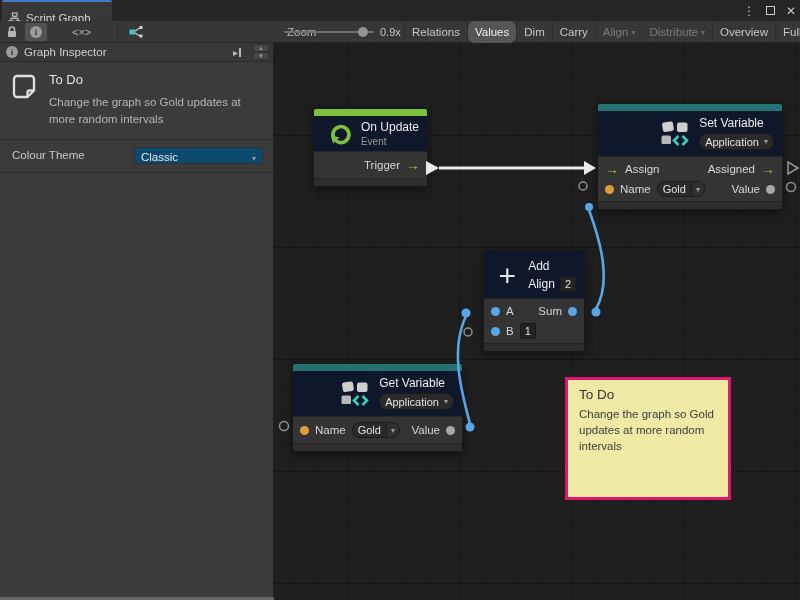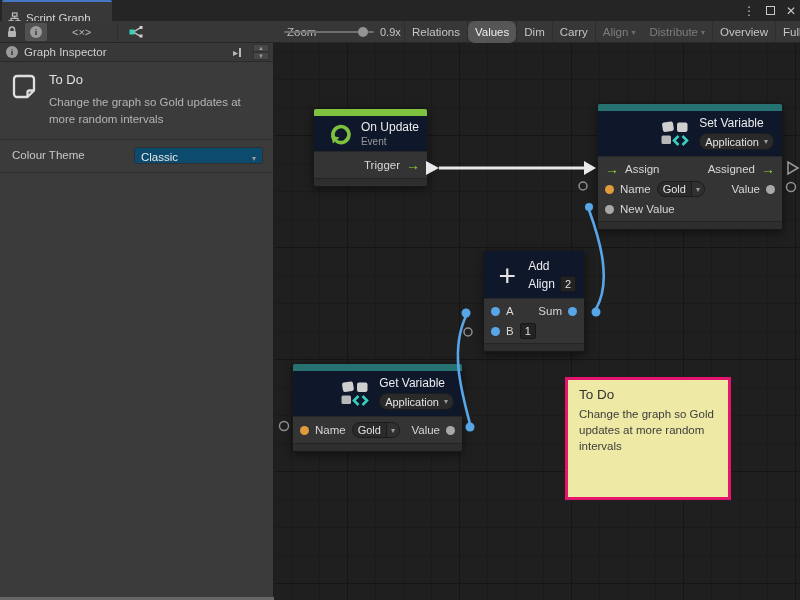--- a/index.html
+++ b/index.html
@@ -291,26 +291,20 @@
             <span class="cbox">
                 <span class="caret">▾</span>
               </span>
           </span>
         </div>
         <div class="pgroup">
           <span>Value</span>
           <span class="dot" style="background:#a8a8a8;"></span>
         </div>
       </div>
-      <div class="prow">
-        <div class="pgroup">
-          <span class="dot" style="background:#a8a8a8;"></span>
-          <span>New Value</span>
-        </div>
-      </div>
     </div>
     <div class="nfooter"></div>
   </div>
 
   <div class="node" style="left:483px; top:250px; width:102px;">
     <div class="nheader" style="padding:8px 8px 6px;">
       <div class="plus-icon">+</div>
       <div>
         <div class="ntitle">Add</div>
         <div style="display:flex; align-items:center; gap:5px; margin-top:3px;">

